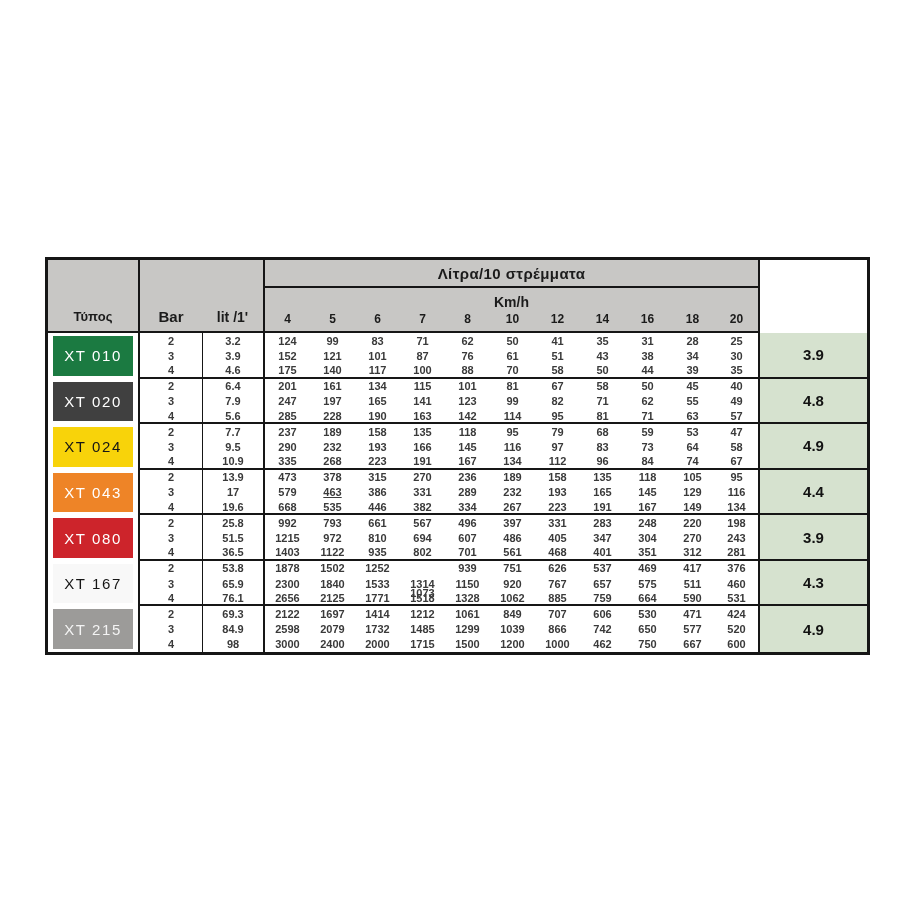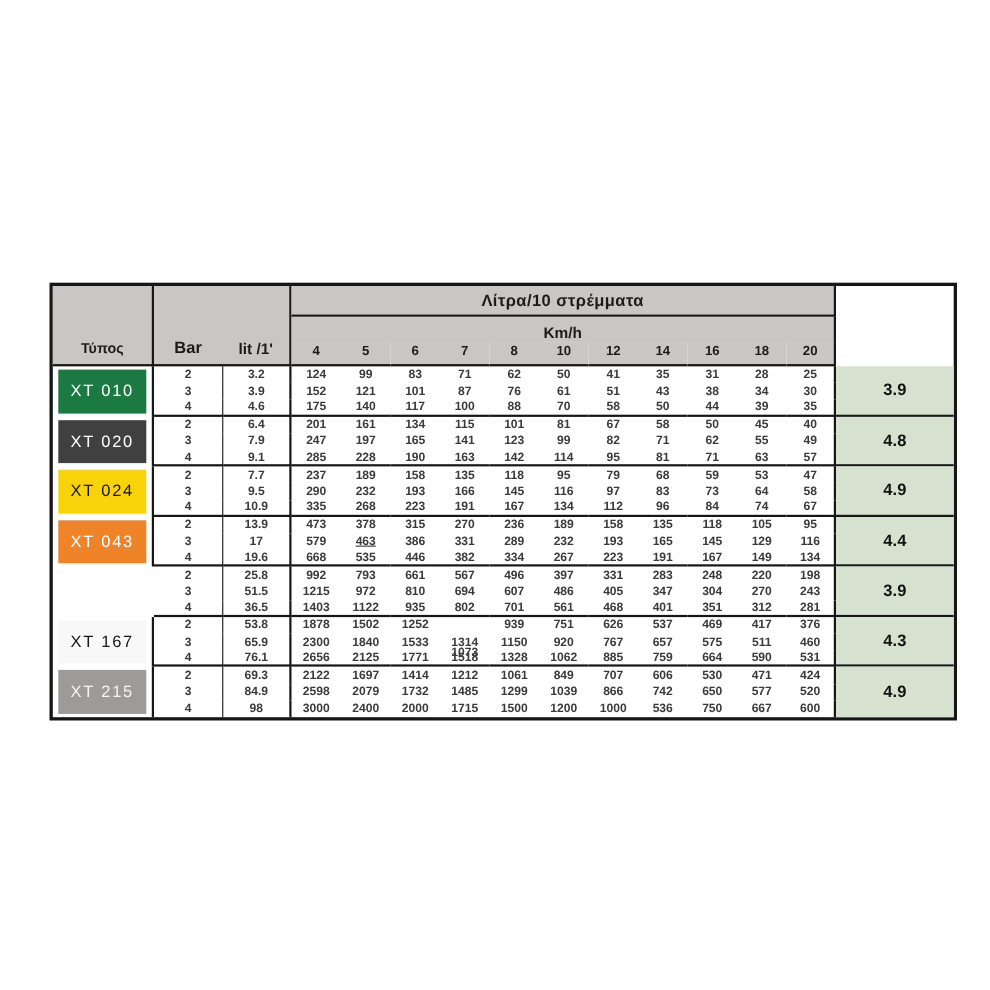--- a/index.html
+++ b/index.html
@@ -173,21 +173,21 @@
       <div class="cell data" style="grid-area: 8 / 6;">165</div>
       <div class="cell data" style="grid-area: 8 / 7;">141</div>
       <div class="cell data" style="grid-area: 8 / 8;">123</div>
       <div class="cell data" style="grid-area: 8 / 9;">99</div>
       <div class="cell data" style="grid-area: 8 / 10;">82</div>
       <div class="cell data" style="grid-area: 8 / 11;">71</div>
       <div class="cell data" style="grid-area: 8 / 12;">62</div>
       <div class="cell data" style="grid-area: 8 / 13;">55</div>
       <div class="cell data thick-right" style="grid-area: 8 / 14;">49</div>
       <div class="cell data thin-right group-bottom" style="grid-area: 9 / 2;">4</div>
-      <div class="cell data thick-right group-bottom" style="grid-area: 9 / 3;">9.1</div>
+      <div class="cell data thick-right group-bottom" style="grid-area: 9 / 3;">5.6</div>
       <div class="cell data group-bottom" style="grid-area: 9 / 4;">285</div>
       <div class="cell data group-bottom" style="grid-area: 9 / 5;">228</div>
       <div class="cell data group-bottom" style="grid-area: 9 / 6;">190</div>
       <div class="cell data group-bottom" style="grid-area: 9 / 7;">163</div>
       <div class="cell data group-bottom" style="grid-area: 9 / 8;">142</div>
       <div class="cell data group-bottom" style="grid-area: 9 / 9;">114</div>
       <div class="cell data group-bottom" style="grid-area: 9 / 10;">95</div>
       <div class="cell data group-bottom" style="grid-area: 9 / 11;">81</div>
       <div class="cell data group-bottom" style="grid-area: 9 / 12;">71</div>
       <div class="cell data group-bottom" style="grid-area: 9 / 13;">63</div>
@@ -272,20 +272,23 @@
       <div class="cell data group-bottom" style="grid-area: 15 / 6;">446</div>
       <div class="cell data group-bottom" style="grid-area: 15 / 7;">382</div>
       <div class="cell data group-bottom" style="grid-area: 15 / 8;">334</div>
       <div class="cell data group-bottom" style="grid-area: 15 / 9;">267</div>
       <div class="cell data group-bottom" style="grid-area: 15 / 10;">223</div>
       <div class="cell data group-bottom" style="grid-area: 15 / 11;">191</div>
       <div class="cell data group-bottom" style="grid-area: 15 / 12;">167</div>
       <div class="cell data group-bottom" style="grid-area: 15 / 13;">149</div>
       <div class="cell data thick-right group-bottom" style="grid-area: 15 / 14;">134</div>
       <div class="cell green group-bottom" style="grid-area: 13 / 15 / span 3;">4.4</div>
+      <div class="cell type-cell thick-right" style="grid-area: 16 / 1 / span 3;">
+        <div class="badge" style="background: rgb(205, 36, 43); color: rgb(255, 255, 255);">XT 080</div>
+      </div>
       <div class="cell data thin-right" style="grid-area: 16 / 2;">2</div>
       <div class="cell data thick-right" style="grid-area: 16 / 3;">25.8</div>
       <div class="cell data" style="grid-area: 16 / 4;">992</div>
       <div class="cell data" style="grid-area: 16 / 5;">793</div>
       <div class="cell data" style="grid-area: 16 / 6;">661</div>
       <div class="cell data" style="grid-area: 16 / 7;">567</div>
       <div class="cell data" style="grid-area: 16 / 8;">496</div>
       <div class="cell data" style="grid-area: 16 / 9;">397</div>
       <div class="cell data" style="grid-area: 16 / 10;">331</div>
       <div class="cell data" style="grid-area: 16 / 11;">283</div>
@@ -393,19 +396,19 @@
       <div class="cell data thick-right" style="grid-area: 23 / 14;">520</div>
       <div class="cell data thin-right" style="grid-area: 24 / 2;">4</div>
       <div class="cell data thick-right" style="grid-area: 24 / 3;">98</div>
       <div class="cell data" style="grid-area: 24 / 4;">3000</div>
       <div class="cell data" style="grid-area: 24 / 5;">2400</div>
       <div class="cell data" style="grid-area: 24 / 6;">2000</div>
       <div class="cell data" style="grid-area: 24 / 7;">1715</div>
       <div class="cell data" style="grid-area: 24 / 8;">1500</div>
       <div class="cell data" style="grid-area: 24 / 9;">1200</div>
       <div class="cell data" style="grid-area: 24 / 10;">1000</div>
-      <div class="cell data" style="grid-area: 24 / 11;">536</div>
+      <div class="cell data" style="grid-area: 24 / 11;">462</div>
       <div class="cell data" style="grid-area: 24 / 12;">750</div>
       <div class="cell data" style="grid-area: 24 / 13;">667</div>
       <div class="cell data thick-right" style="grid-area: 24 / 14;">600</div>
       <div class="cell green" style="grid-area: 22 / 15 / span 3;">4.9</div>
     </div>
 </div>
 
 </body></html>

